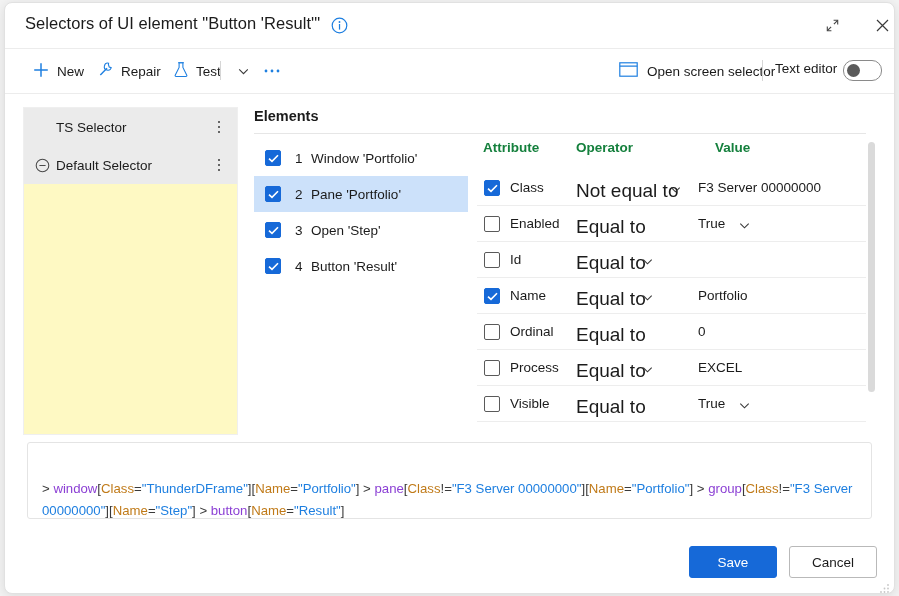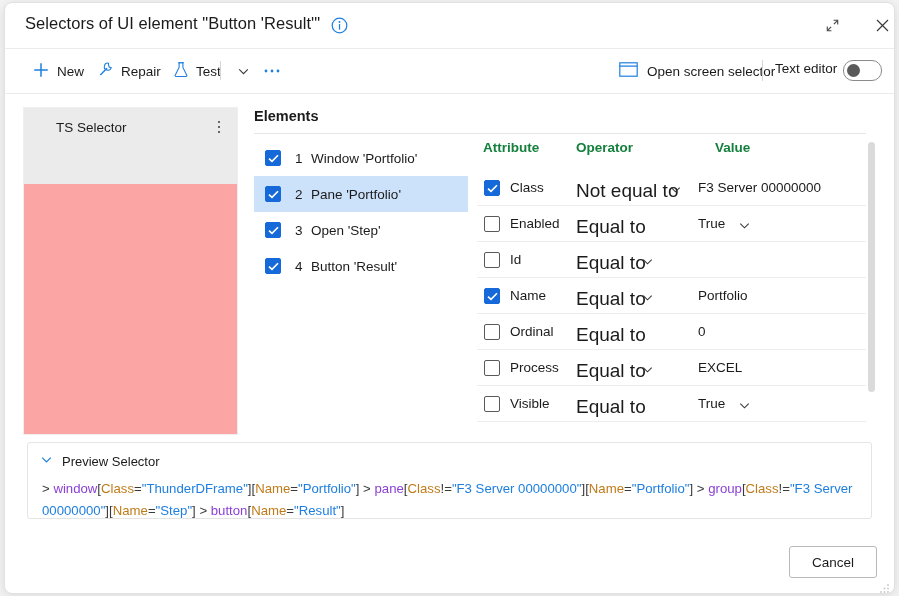--- a/index.html
+++ b/index.html
@@ -152,21 +152,21 @@
     height: 443px;
   }
 
   
   .sidebar {
     position: absolute;
     left: 18px;
     top: 13px;
     width: 215px;
     height: 328px;
-    background: #fca5a5;
+    background: #fef9c3;
     border: 1px solid #efefef;
     box-sizing: border-box;
   }
   .sidebar-head {
     position: absolute;
     left: 0;
     top: 0;
     width: 100%;
     height: 76px;
     background: #ebebeb;
@@ -541,20 +541,34 @@
 
       <div class="sb-item sb-item-0">
         <span class="sb-label">TS Selector</span>
         <span class="sb-dots">
             <i></i>
             <i></i>
             <i></i>
           </span>
       </div>
 
+      <div class="sb-item sb-item-1">
+        <span class="sb-collapse">
+          <svg width="15" height="15" viewBox="0 0 15 15">
+            <circle cx="7.5" cy="7.5" r="6.3" fill="none" stroke="#4a4a4a" stroke-width="1.05"></circle>
+            <path d="M4.4 7.5 L10.6 7.5" fill="none" stroke="#4a4a4a" stroke-width="1.05"></path>
+          </svg>
+        </span>
+        <span class="sb-label">Default Selector</span>
+        <span class="sb-dots">
+            <i></i>
+            <i></i>
+            <i></i>
+          </span>
+      </div>
     </div>
 
     <div class="elements-title">Elements</div>
     <div class="elements-rule"></div>
     <div class="elements-list" id="elements-list">
         <div class="el-row" style="top: 0px;">
           <span class="chk on">
             <svg width="11" height="9" viewBox="0 0 11 9">
               <path d="M1 4.6 L4 7.4 L10 1.3" fill="none" stroke="#ffffff" stroke-width="1.6"></path>
             </svg>
@@ -662,33 +676,26 @@
             <span class="ar-val">True</span>
             <span class="ar-valchev" style="left:260.6px"><svg width="13" height="13" viewBox="0 0 13 13">
                 <path d="M2.3 4.6 L6.5 8.8 L10.7 4.6" fill="none" stroke="#3a3a3a" stroke-width="1.1"></path>
               </svg></span>
           </div>
         </div>
     </div>
     <div class="attr-scroll"></div>
 
     <div class="preview">
-      <div class="pv-head">
-        <span>
-          <svg width="13" height="13" viewBox="0 0 13 13">
-            <path d="M2.2 4.6 L6.5 8.9 L10.8 4.6" fill="none" stroke="#1e7fe0" stroke-width="1.25"></path>
-          </svg>
-        </span>
-        <span class="lbl">Preview Selector</span>
-      </div>
       <div class="pv-code" id="pv-code"><span class="tok-punct">&gt; </span><span class="tok-tag">window</span><span class="tok-punct">[</span><span class="tok-attr">Class</span><span class="tok-punct">=</span><span class="tok-str">"ThunderDFrame"</span><span class="tok-punct">][</span><span class="tok-attr">Name</span><span class="tok-punct">=</span><span class="tok-str">"Portfolio"</span><span class="tok-punct">] &gt; </span><span class="tok-tag">pane</span><span class="tok-punct">[</span><span class="tok-attr">Class</span><span class="tok-punct">!=</span><span class="tok-str">"F3 Server 00000000"</span><span class="tok-punct">][</span><span class="tok-attr">Name</span><span class="tok-punct">=</span><span class="tok-str">"Portfolio"</span><span class="tok-punct">] &gt; </span><span class="tok-tag">group</span><span class="tok-punct">[</span><span class="tok-attr">Class</span><span class="tok-punct">!=</span><span class="tok-str">"F3 Server 00000000"</span><span class="tok-punct">][</span><span class="tok-attr">Name</span><span class="tok-punct">=</span><span class="tok-str">"Step"</span><span class="tok-punct">] &gt; </span><span class="tok-tag">button</span><span class="tok-punct">[</span><span class="tok-attr">Name</span><span class="tok-punct">=</span><span class="tok-str">"Result"</span><span class="tok-punct">]</span></div>
     </div>
   </div>
 
   <div class="footer">
+    <div class="btn btn-save">Save</div>
     <div class="btn btn-cancel">Cancel</div>
     <div class="grip">
       <svg width="11" height="11" viewBox="0 0 11 11">
         <circle cx="9" cy="2" r="0.9" fill="#9a9a9a"></circle>
         <circle cx="9" cy="5.5" r="0.9" fill="#9a9a9a"></circle>
         <circle cx="5.5" cy="5.5" r="0.9" fill="#9a9a9a"></circle>
         <circle cx="9" cy="9" r="0.9" fill="#9a9a9a"></circle>
         <circle cx="5.5" cy="9" r="0.9" fill="#9a9a9a"></circle>
         <circle cx="2" cy="9" r="0.9" fill="#9a9a9a"></circle>
       </svg>

